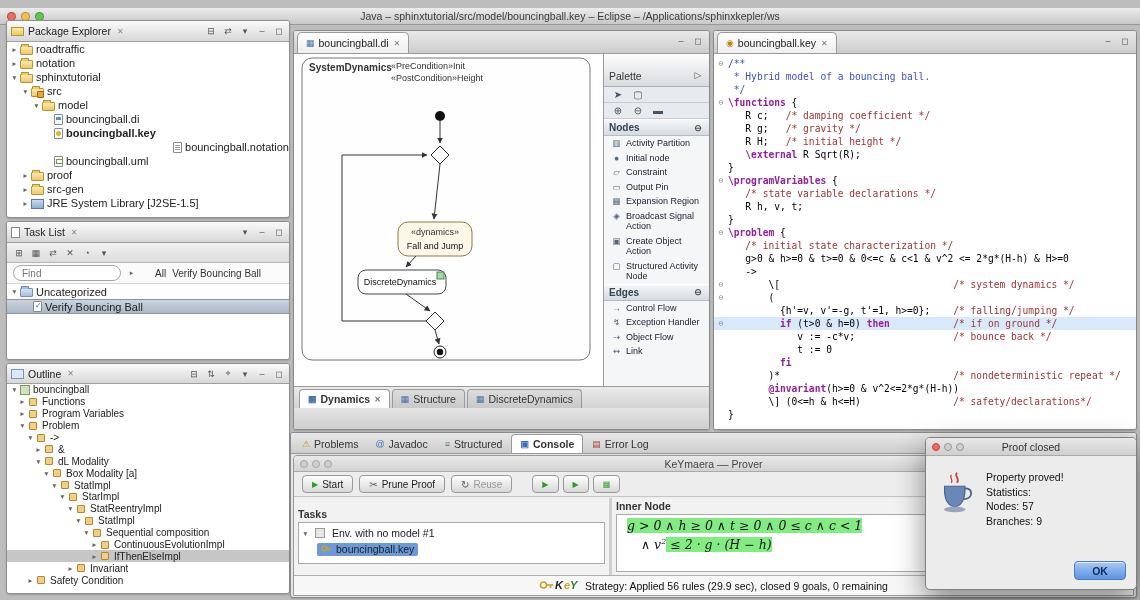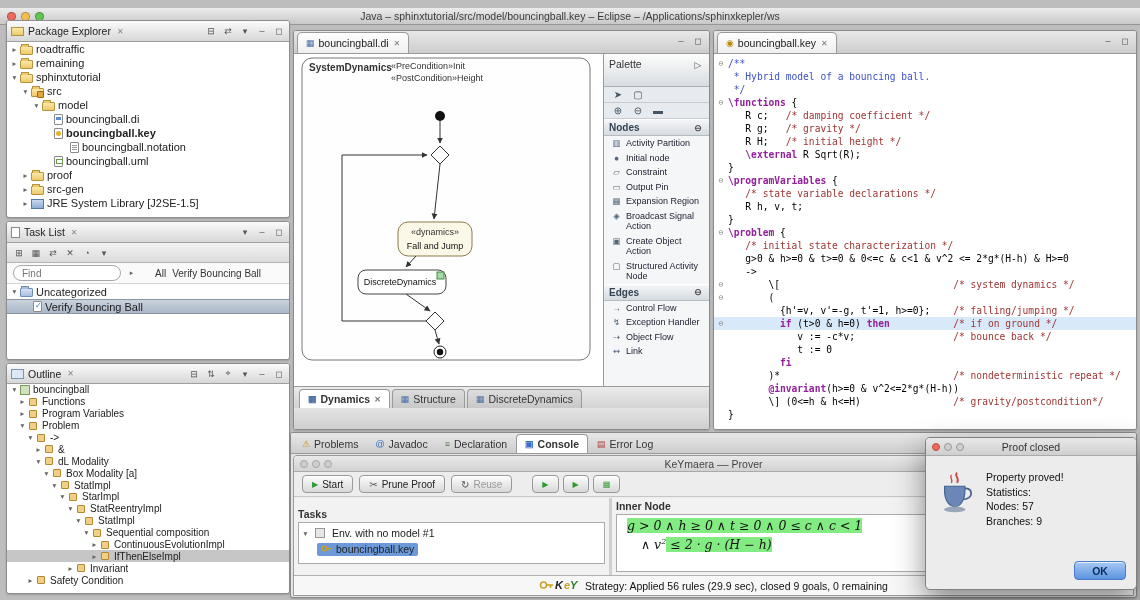--- a/index.html
+++ b/index.html
@@ -59,21 +59,21 @@
 
 .editor{position:absolute;background:#fff;border:1px solid #8a8a8a;border-radius:3px;overflow:hidden;box-shadow:0 1px 2px rgba(0,0,0,.18)}
 .etabbar{height:23px;background:linear-gradient(#E8E8E8,#CDCDCD);border-bottom:1px solid #9a9a9a;display:flex;align-items:flex-end;padding-left:3px;position:relative}
 .etab{height:21px;display:flex;align-items:center;gap:4px;padding:0 8px;background:linear-gradient(#FEFEFE,#EFEFEF);border:1px solid #9a9a9a;border-bottom:none;border-radius:5px 5px 0 0;font-size:10.5px}
 .etab .x{color:#777;font-size:8px;margin-left:1px}
 .eicons{position:absolute;right:5px;top:5px;display:flex;gap:5px}
 
 .dicontent{position:absolute;left:0;right:0;top:23px;height:332px;background:#fff}
 #dicanvas{position:absolute;left:0;top:0;width:309px;height:332px}
 #palette{position:absolute;right:0;top:0;width:106px;height:332px;border-left:1px solid #9a9a9a;background:#F4F6F8;overflow:hidden}
-.pal-header{height:19px;background:linear-gradient(#fdfdfd,#d8dce0);border-bottom:1px solid #aab0b8;display:flex;align-items:flex-end;padding:16px 5px;font-size:10.5px;color:#333}
+.pal-header{height:19px;background:linear-gradient(#fdfdfd,#d8dce0);border-bottom:1px solid #aab0b8;display:flex;align-items:flex-start;padding:16px 5px;font-size:10.5px;color:#333}
 .pal-tools{display:flex;gap:8px;padding:2px 8px;background:#E7EAEE;border-bottom:1px solid #c8ccd2;align-items:center}
 .pal-tools .mi{font-size:10px;color:#456}
 .pal-sec{height:17px;background:linear-gradient(#F4F6F8,#D6DBE0);border-top:1px solid #fff;border-bottom:1px solid #b7bcc2;display:flex;align-items:center;padding:0 5px;font-size:10px;font-weight:bold;color:#345}
 .pal-sec .mi{margin-left:auto}
 .pitem{display:flex;align-items:flex-start;gap:4px;padding:2px 2px 2px 7px;font-size:9px;color:#223;line-height:10.5px;cursor:default}
 .picon{width:11px;text-align:center;font-size:8.5px;color:#567;flex:none}
 .plabel{white-space:normal}
 
 #di-bottom-tabs{position:absolute;left:0;right:0;top:355px;height:22px;background:linear-gradient(#ebebeb,#d3d3d3);border-top:1px solid #9a9a9a;display:flex;align-items:flex-end;padding-left:5px}
 .btab{height:19px;display:flex;align-items:center;gap:4px;padding:0 8px;border:1px solid #9a9a9a;border-bottom:none;border-radius:4px 4px 0 0;background:linear-gradient(#DDDDDD,#C8C8C8);font-size:10.5px;margin-right:2px;color:#333}
@@ -159,21 +159,21 @@
   </div>
   <div class="tree" id="pe-tree">
       <div class="trow" style="padding-left: 3px;">
         <span class="tarrow">▸</span>
         <span class="ticon ic-project"></span>
         <span class="tlabel">roadtraffic</span>
       </div>
       <div class="trow" style="padding-left: 3px;">
         <span class="tarrow">▸</span>
         <span class="ticon ic-project"></span>
-        <span class="tlabel">remaining</span>
+        <span class="tlabel">notation</span>
       </div>
       <div class="trow" style="padding-left: 3px;">
         <span class="tarrow">▾</span>
         <span class="ticon ic-project"></span>
         <span class="tlabel">sphinxtutorial</span>
       </div>
       <div class="trow" style="padding-left: 14px;">
         <span class="tarrow">▾</span>
         <span class="ticon ic-src"></span>
         <span class="tlabel">src</span>
@@ -186,21 +186,21 @@
       <div class="trow" style="padding-left: 36px;">
         <span class="tarrow"></span>
         <span class="ticon ic-file-di"></span>
         <span class="tlabel">bouncingball.di</span>
       </div>
       <div class="trow" style="padding-left: 36px;">
         <span class="tarrow"></span>
         <span class="ticon ic-file-key"></span>
         <span class="tlabel bold">bouncingball.key</span>
       </div>
-      <div class="trow" style="padding-left: 52px;">
+      <div class="trow" style="padding-left: 52px; justify-content: flex-end;">
         <span class="tarrow"></span>
         <span class="ticon ic-file-notation"></span>
         <span class="tlabel">bouncingball.notation</span>
       </div>
       <div class="trow" style="padding-left: 36px;">
         <span class="tarrow"></span>
         <span class="ticon ic-file-uml"></span>
         <span class="tlabel">bouncingball.uml</span>
       </div>
       <div class="trow" style="padding-left: 14px;">
@@ -539,40 +539,40 @@
         <div class="cline"><span class="cfold"></span><span class="tk-pl">   -&gt;</span></div>
         <div class="cline"><span class="cfold">⊖</span><span class="tk-pl">       \[                              </span><span class="tk-com">/* system dynamics */</span></div>
         <div class="cline"><span class="cfold">⊖</span><span class="tk-pl">       (</span></div>
         <div class="cline"><span class="cfold"></span><span class="tk-pl">         {h'=v, v'=-g, t'=1, h&gt;=0};    </span><span class="tk-com">/* falling/jumping */</span></div>
         <div class="cline cur"><span class="cfold">⊖</span><span class="tk-pl">         </span><span class="tk-kw">if</span><span class="tk-pl"> (t&gt;0 &amp; h=0) </span><span class="tk-kw">then</span><span class="tk-pl">           </span><span class="tk-com">/* if on ground */</span></div>
         <div class="cline"><span class="cfold"></span><span class="tk-pl">            v := -c*v;                 </span><span class="tk-com">/* bounce back */</span></div>
         <div class="cline"><span class="cfold"></span><span class="tk-pl">            t := 0</span></div>
         <div class="cline"><span class="cfold"></span><span class="tk-pl">         </span><span class="tk-kw">fi</span></div>
         <div class="cline"><span class="cfold"></span><span class="tk-pl">       )*                              </span><span class="tk-com">/* nondeterministic repeat */</span></div>
         <div class="cline"><span class="cfold"></span><span class="tk-pl">       </span><span class="tk-kw">@invariant</span><span class="tk-pl">(h&gt;=0 &amp; v^2&lt;=2*g*(H-h))</span></div>
-        <div class="cline"><span class="cfold"></span><span class="tk-pl">       \] (0&lt;=h &amp; h&lt;=H)                </span><span class="tk-com">/* gravity/postcondition*/</span></div>
+        <div class="cline"><span class="cfold"></span><span class="tk-pl">       \] (0&lt;=h &amp; h&lt;=H)                </span><span class="tk-com">/* safety/declarations*/</span></div>
         <div class="cline"><span class="cfold"></span><span class="tk-pl">}</span></div>
       </div>
     </div>
 </div>
 
 <div id="bottom">
   <div id="bottom-tabbar">
     <div id="bottom-tabs" style="display:flex;align-items:flex-end">
         <div class="ctab">
           <span class="ctab-icon ci-problems">⚠</span>
           <span>Problems</span>
         </div>
         <div class="ctab">
           <span class="ctab-icon ci-javadoc">@</span>
           <span>Javadoc</span>
         </div>
         <div class="ctab">
           <span class="ctab-icon ci-declaration">≡</span>
-          <span>Declaration</span>
+          <span>Structured</span>
         </div>
         <div class="ctab active">
           <span class="ctab-icon ci-console">▣</span>
           <span>Console</span>
         </div>
         <div class="ctab">
           <span class="ctab-icon ci-error-log">▤</span>
           <span>Error Log</span>
         </div>
       </div>

